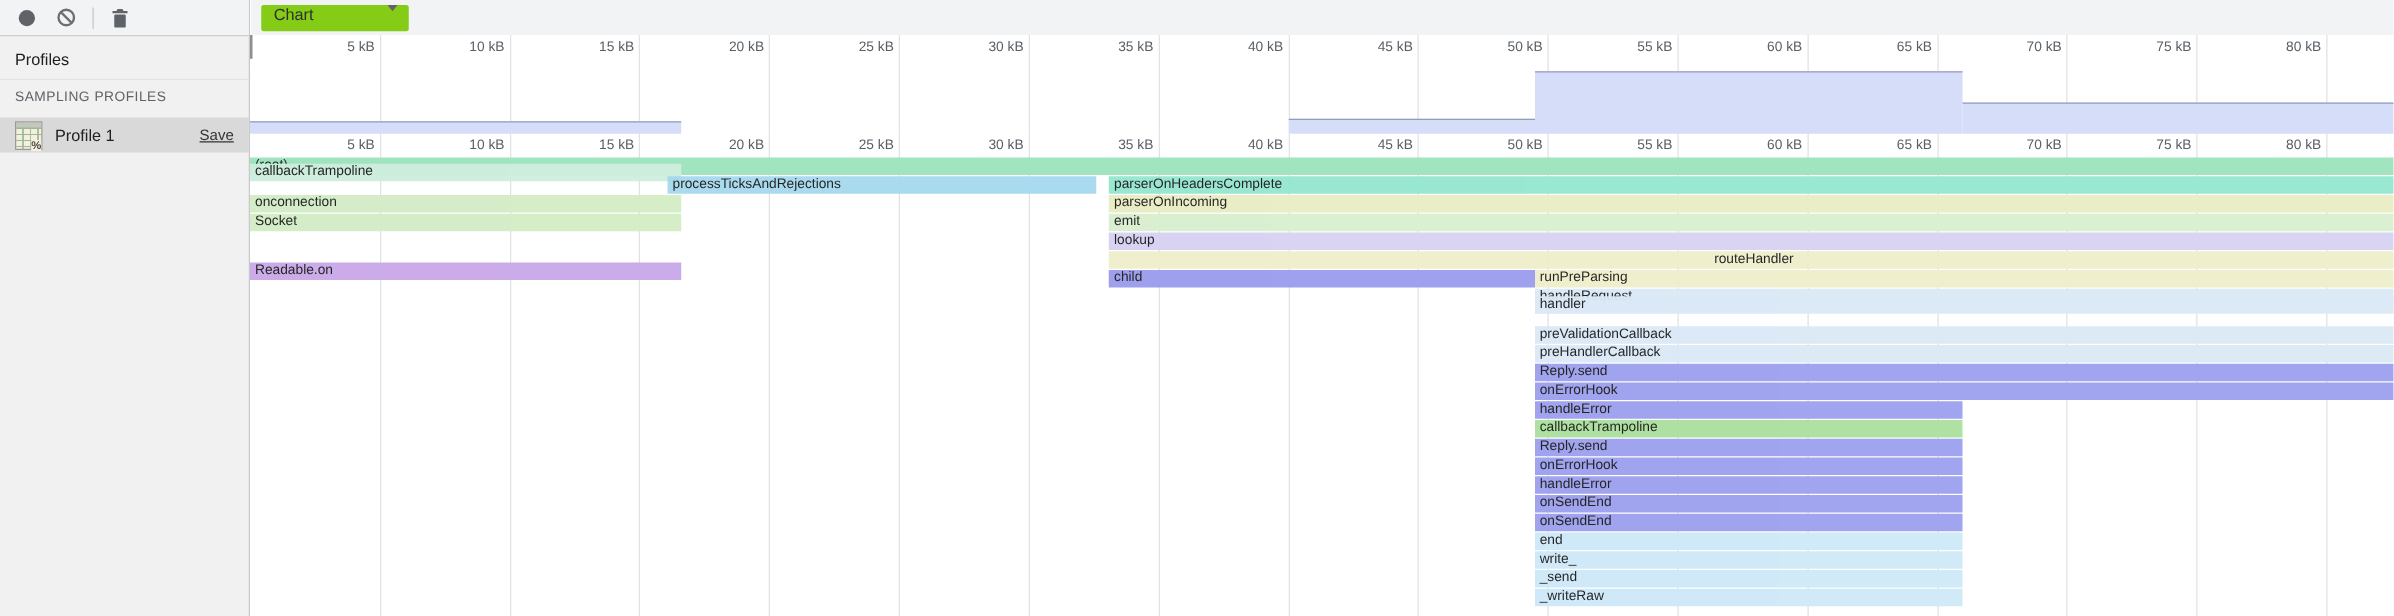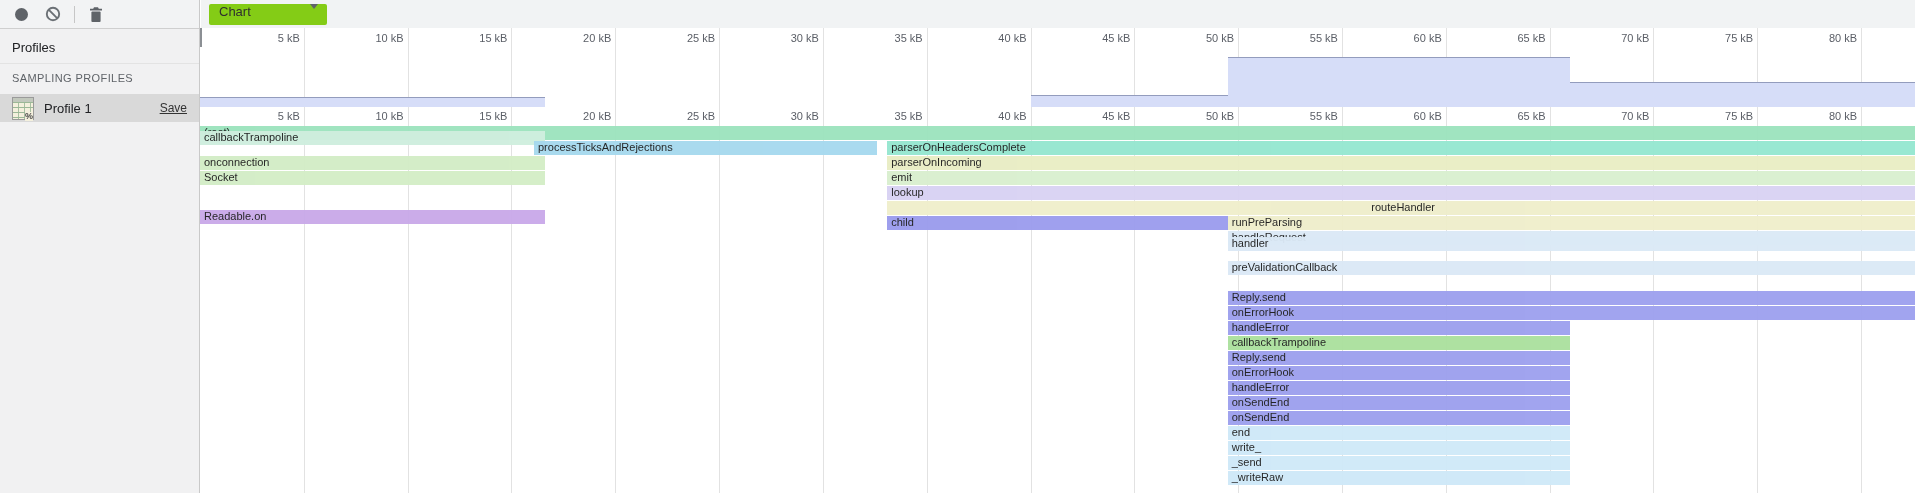--- a/index.html
+++ b/index.html
@@ -191,20 +191,21 @@
       <div class="flame-bar" style="left: 0px; width: 344.661px; top: 64px; background: rgb(211, 237, 198);">Socket</div>
       <div class="flame-bar" style="left: 687.246px; width: 1027.75px; top: 64px; background: rgb(217, 239, 207);">emit</div>
       <div class="flame-bar" style="left: 0px; width: 344.661px; top: 79px; background: rgb(201, 169, 233); margin-top: 24px;">Readable.on</div>
       <div class="flame-bar" style="left: 687.246px; width: 1027.75px; top: 79px; background: rgb(216, 210, 243);">lookup</div>
       <div class="flame-bar" style="left: 687.246px; width: 1027.75px; top: 94px; background: rgb(239, 238, 203); text-align: center;">routeHandler</div>
       <div class="flame-bar dotted" style="left: 687.246px; width: 340.508px; top: 109px; background: rgb(155, 156, 237);">child</div>
       <div class="flame-bar" style="left: 1027.75px; width: 687.246px; top: 109px; background: rgb(239, 238, 203);">runPreParsing</div>
       <div class="flame-bar" style="left: 1027.75px; width: 687.246px; top: 124px; background: rgb(219, 233, 246);">handleRequest</div>
       <div class="flame-bar" style="left: 1027.75px; width: 763px; top: 130px; background: rgb(219, 233, 246);">handler</div>
       <div class="flame-bar" style="left: 1027.75px; width: 687.246px; top: 154px; background: rgb(219, 233, 246);">preValidationCallback</div>
+      <div class="flame-bar" style="left: 1027.75px; width: 687.246px; top: 169px; background: rgb(219, 233, 246);">preHandlerCallback</div>
       <div class="flame-bar" style="left: 1027.75px; width: 687.246px; top: 184px; background: rgb(157, 160, 238);">Reply.send</div>
       <div class="flame-bar" style="left: 1027.75px; width: 687.246px; top: 199px; background: rgb(157, 160, 238);">onErrorHook</div>
       <div class="flame-bar" style="left: 1027.75px; width: 342.585px; top: 214px; background: rgb(157, 160, 238);">handleError</div>
       <div class="flame-bar" style="left: 1027.75px; width: 342.585px; top: 229px; background: rgb(171, 224, 158);">callbackTrampoline</div>
       <div class="flame-bar" style="left: 1027.75px; width: 342.585px; top: 244px; background: rgb(157, 160, 238);">Reply.send</div>
       <div class="flame-bar" style="left: 1027.75px; width: 342.585px; top: 259px; background: rgb(157, 160, 238);">onErrorHook</div>
       <div class="flame-bar" style="left: 1027.75px; width: 342.585px; top: 274px; background: rgb(157, 160, 238);">handleError</div>
       <div class="flame-bar" style="left: 1027.75px; width: 342.585px; top: 289px; background: rgb(157, 160, 238);">onSendEnd</div>
       <div class="flame-bar" style="left: 1027.75px; width: 342.585px; top: 304px; background: rgb(157, 160, 238);">onSendEnd</div>
       <div class="flame-bar" style="left: 1027.75px; width: 342.585px; top: 319px; background: rgb(207, 233, 248);">end</div>

